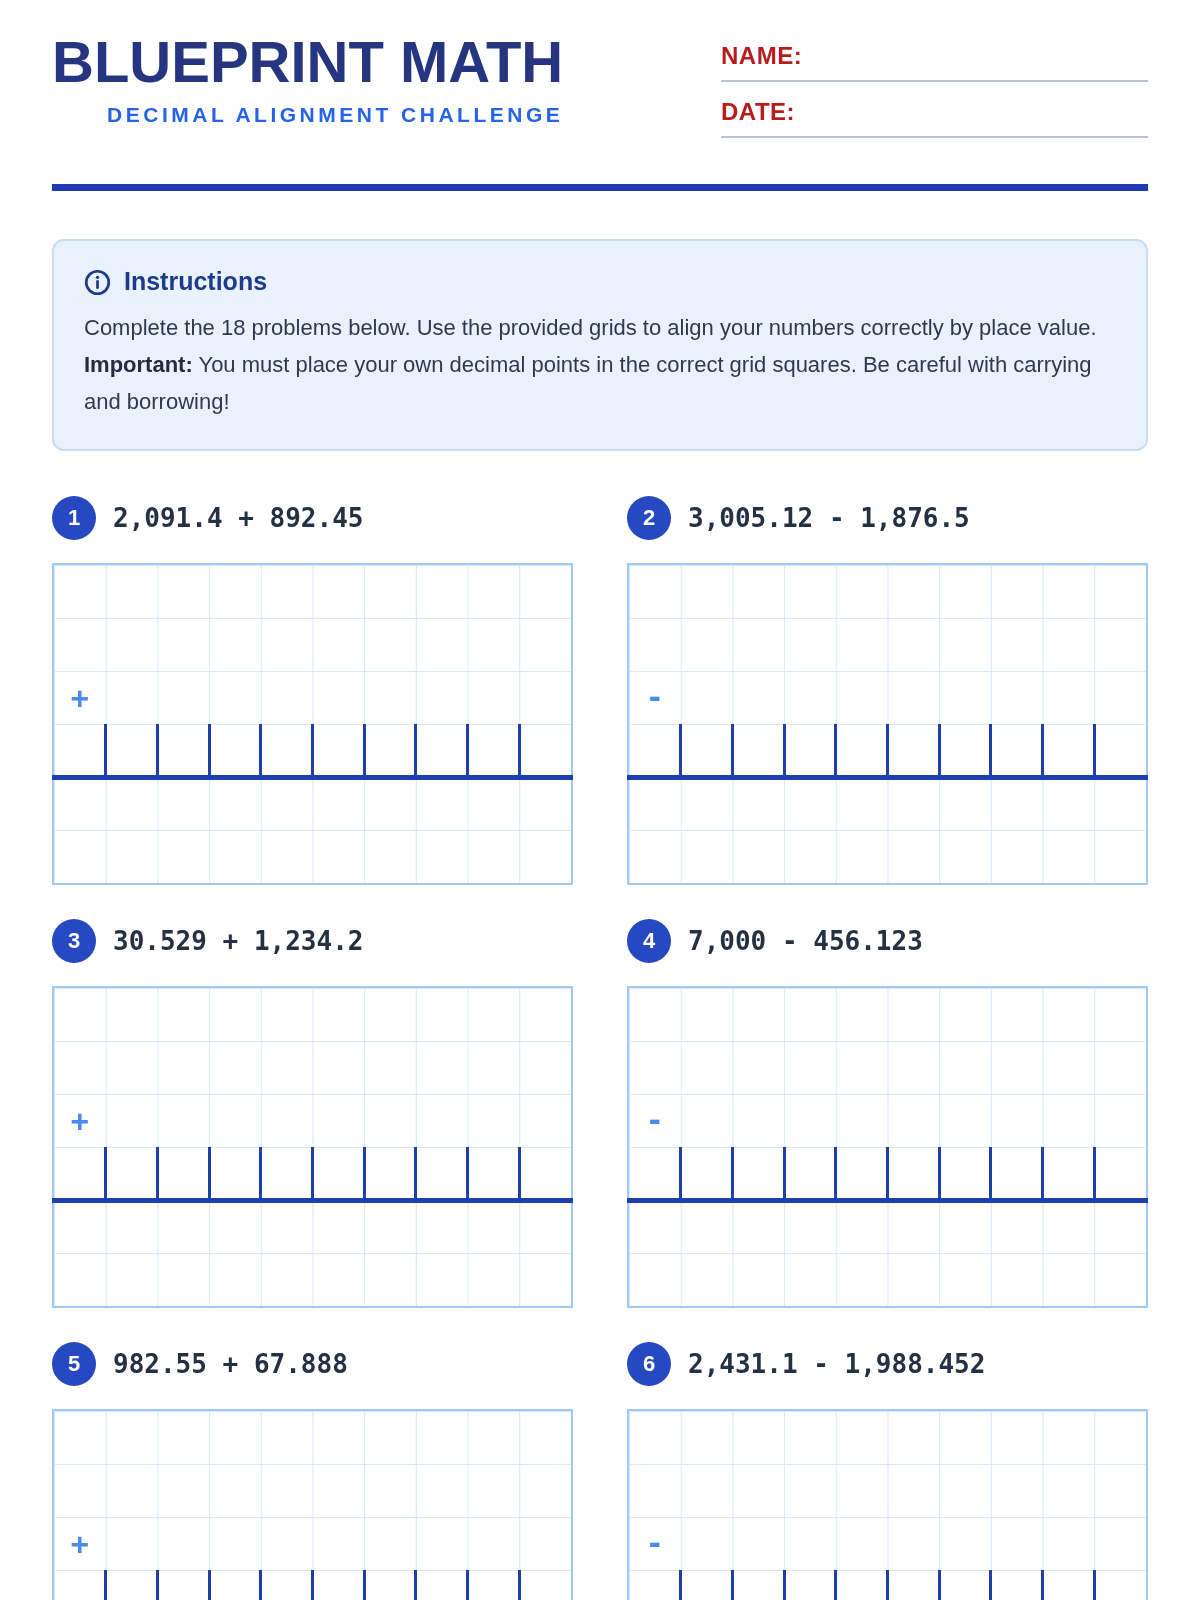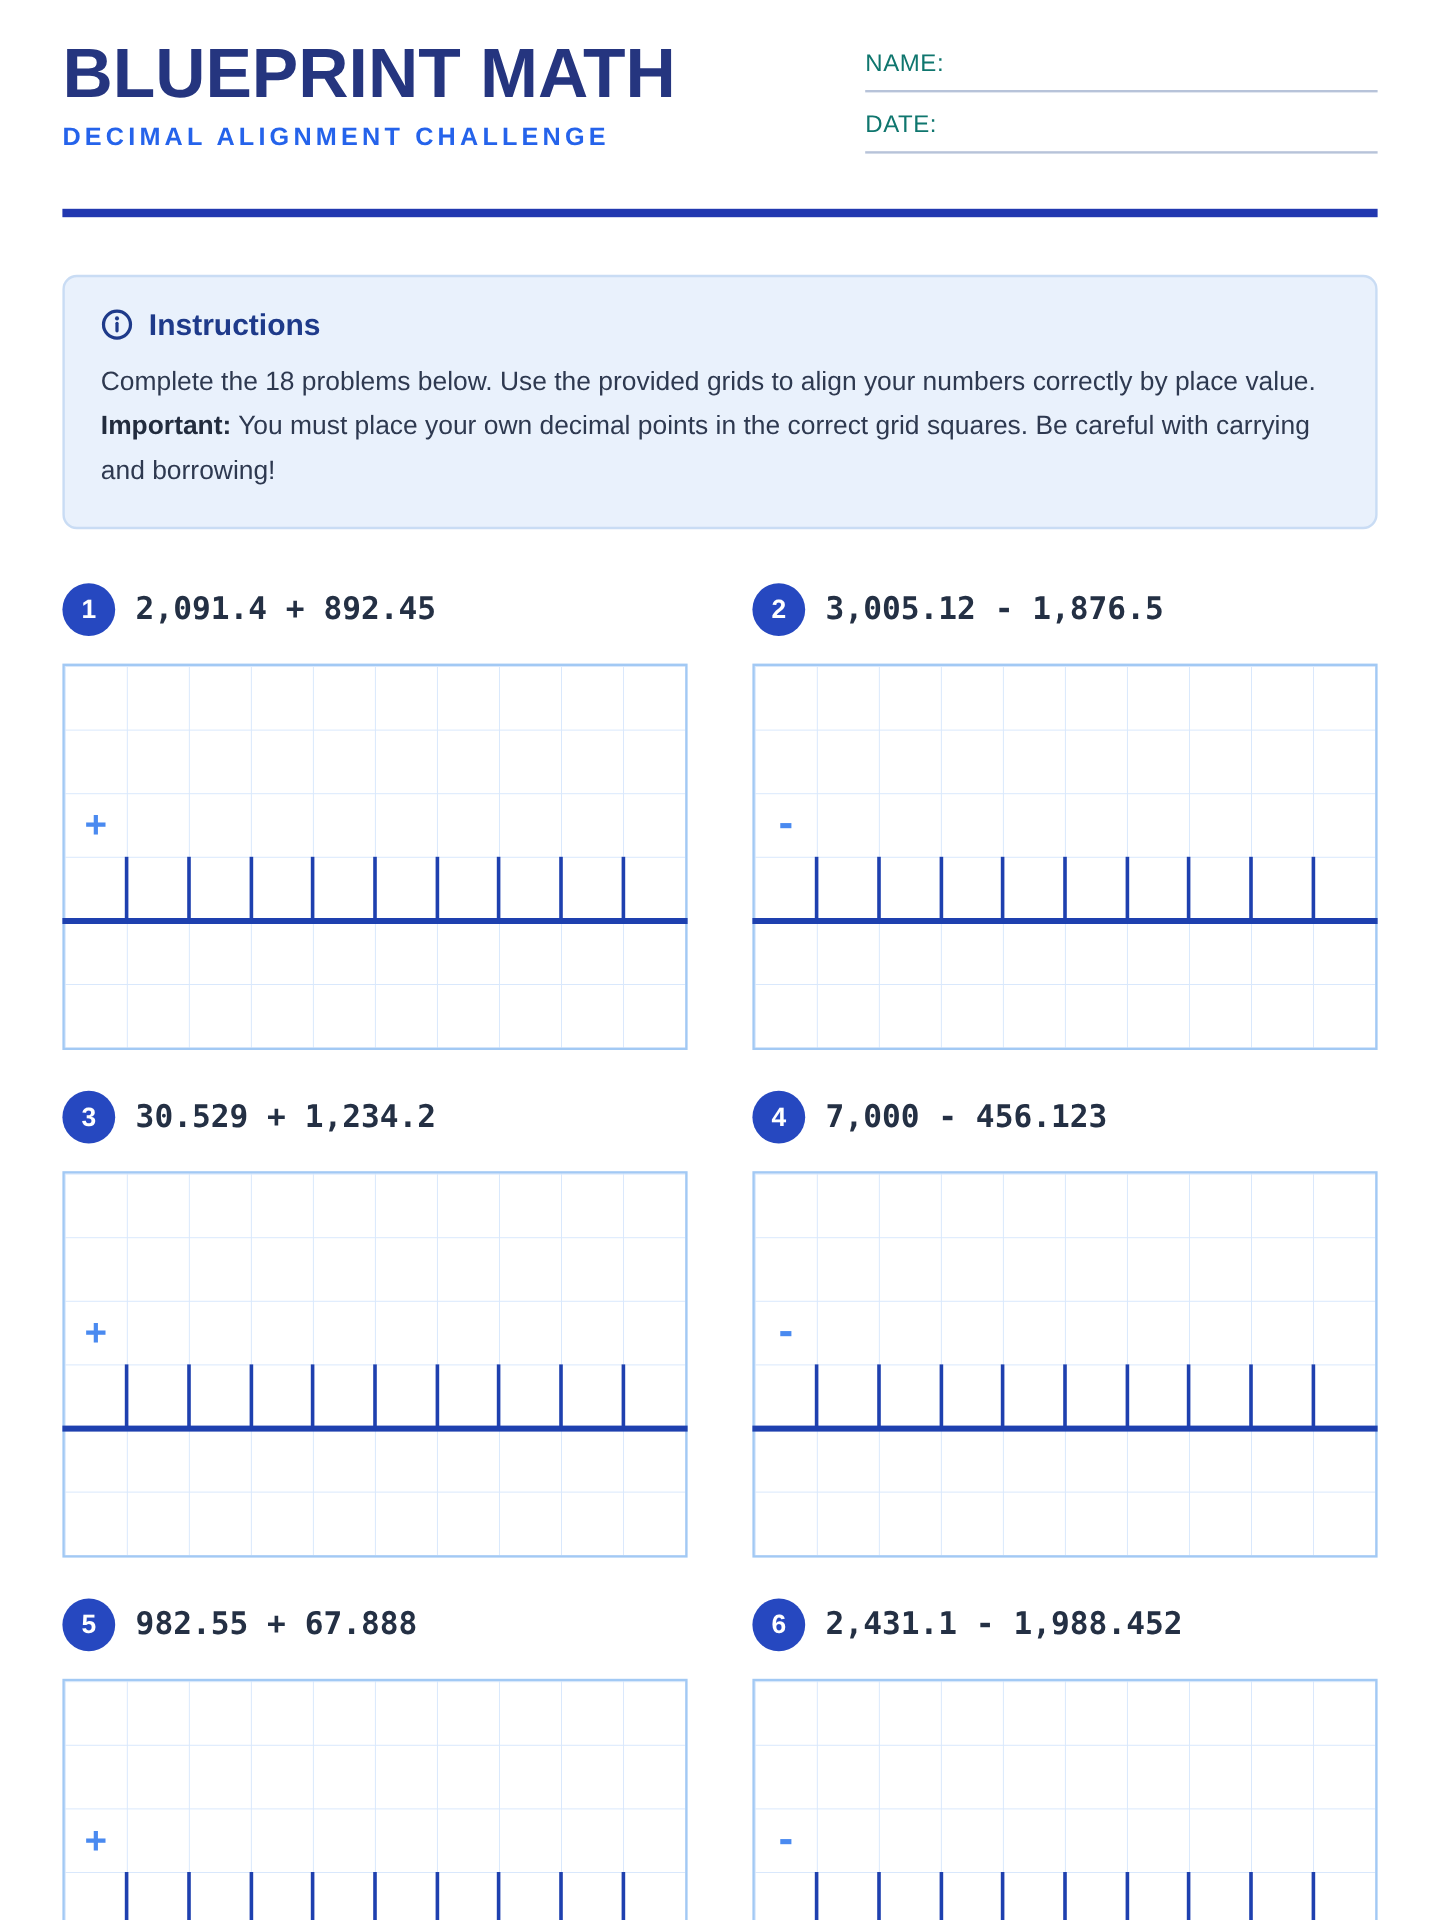--- a/index.html
+++ b/index.html
@@ -12,38 +12,38 @@
   .page { padding: 30px 52px 0 52px; height: 100%; }
 
   
   .header { display: flex; justify-content: space-between; align-items: flex-start; }
   .title-block h1 {
     font-size: 58px; font-weight: bold; color: #25357f;
     letter-spacing: 0px; line-height: 1.1;
   }
   .subtitle {
     margin-top: 9px; font-size: 21px; font-weight: bold;
-    color: #2563eb; letter-spacing: 3.5px;
+    color: #2563eb; letter-spacing: 3.5px; text-align: right;
   }
   .namedate { width: 427px; padding-top: 12px; }
   .field { margin-bottom: 16px; }
-  .field-label { font-size: 20px; font-weight: normal; color: #0f766e; letter-spacing: 0.5px; }
+  .field-label { font-size: 24px; font-weight: bold; color: #b91c1c; letter-spacing: 0.5px; }
   .field-line { height: 12px; border-bottom: 2px solid #b7c3d9; }
 
   .divider { margin-top: 30px; height: 7px; background: #2238b0; }
 
   
   .instructions {
     margin-top: 48px;
     background: #e9f1fc;
     border: 2px solid #c9dcf4;
     border-radius: 12px;
     padding: 26px 30px 28px 30px;
   }
-  .inst-title-row { display: flex; align-items: flex-start; gap: 13px; }
+  .inst-title-row { display: flex; align-items: flex-end; gap: 13px; }
   .inst-title { font-size: 25px; font-weight: bold; color: #1e3a8a; }
   .info-icon { width: 27px; height: 27px; display: block; }
   .inst-body {
     margin-top: 14px; font-size: 22px; line-height: 1.68;
     color: #2e3950; max-width: 1030px;
   }
   .inst-body strong { color: #222c3e; }
 
   
   .problems {

